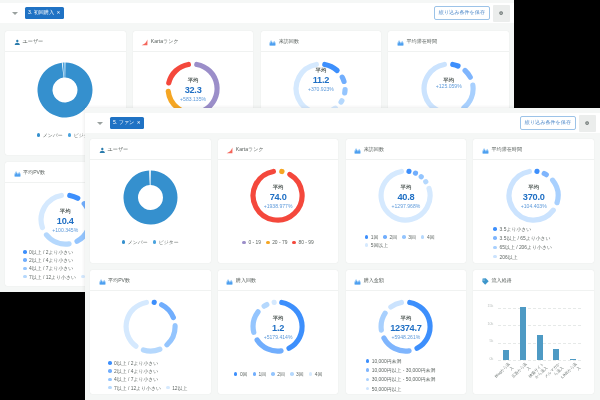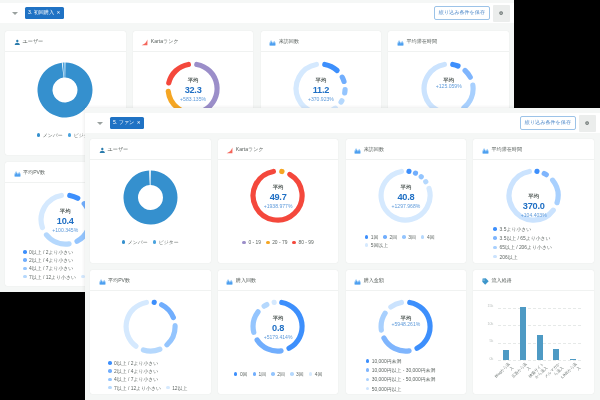--- a/index.html
+++ b/index.html
@@ -124,21 +124,21 @@
           <span class="ct">来訪回数</span>
         </div>
         <div class="cbody">
           <div style="position:absolute;left:50%;margin-left:-27.6px;top:9px"><svg width="55.2" height="55.2" viewBox="0 0 55.2 55.2">
               <path d="M 31.77945877769208 3.4591192305340144 A 24.5 24.5 0 0 1 44.11341817785814 9.501463592787829" stroke="#3d8ffc" stroke-width="5.2" fill="none" stroke-linecap="round"></path>
               <path d="M 49.23665770845679 16.106304197209777 A 24.5 24.5 0 0 1 51.026697630910306 20.427842855186352" stroke="#71aefd" stroke-width="5.2" fill="none" stroke-linecap="round"></path>
               <path d="M 52.074347797224036 28.720847848958645 A 24.5 24.5 0 0 1 51.72943163571377 31.84505935617105" stroke="#94c5fe" stroke-width="5.2" fill="none" stroke-linecap="round"></path>
               <path d="M 48.89794928750109 39.709804133305866 A 24.5 24.5 0 0 1 48.05898112987894 41.07887573676891" stroke="#b5d8fd" stroke-width="5.2" fill="none" stroke-linecap="round"></path>
               <path d="M 42.33690830864421 47.172264393846035 A 24.5 24.5 0 1 1 23.420541222307932 3.4591192305340144" stroke="#d5e9fe" stroke-width="5.2" fill="none" stroke-linecap="round"></path>
             </svg></div>
-          <div class="gctr" style="top:26px">
+          <div class="gctr" style="top:16px">
             <div class="lbl">平均</div>
             <div class="val">11.2</div>
             <div class="pct">+370.923%</div>
           </div>
         </div>
       </div>
       <div class="card" style="width:120.5px;height:124px">
         <div class="chead">
           <span><svg width="7" height="7" viewBox="0 0 24 24">
               <path d="M1 22 L1 14 L7 3 L13 12 L18 6 L23 14 L23 22 Z" fill="#9ccbf6"></path>
@@ -259,21 +259,21 @@
             </svg></span>
           <span class="ct">Kartaランク</span>
         </div>
         <div class="cbody">
           <div style="position:absolute;left:50%;margin-left:-27.6px;top:8px"><svg width="55.2" height="55.2" viewBox="0 0 55.2 55.2">
               <path d="M 31.77945877769208 3.4591192305340144 A 24.5 24.5 0 0 1 31.996584255108015 3.49771697768578" stroke="#f5a623" stroke-width="5.2" fill="none" stroke-linecap="round"></path>
               <path d="M 39.84338317768448 6.3785587585481665 A 24.5 24.5 0 1 1 23.420541222307932 3.4591192305340144" stroke="#f4483c" stroke-width="5.2" fill="none" stroke-linecap="round"></path>
             </svg></div>
           <div class="gctr" style="top:25px">
             <div class="lbl">平均</div>
-            <div class="val">49.7</div>
+            <div class="val">74.0</div>
             <div class="pct">+1938.977%</div>
           </div>
           <div style="position:absolute;left:0;right:0;top:80px">
             <div class="legend">
               <div class="li">
                 <span class="dot" style="background:#9b8ec9"></span>
                 <span>0 - 19</span>
               </div>
               <div class="li">
                 <span class="dot" style="background:#f5a623"></span>
@@ -342,21 +342,21 @@
             </svg></span>
           <span class="ct">平均滞在時間</span>
         </div>
         <div class="cbody">
           <div style="position:absolute;left:50%;margin-left:-27.6px;top:8px"><svg width="55.2" height="55.2" viewBox="0 0 55.2 55.2">
               <path d="M 30.975862121773638 3.3336950704320465 A 24.5 24.5 0 0 1 30.97628564817776 3.3337539940371315" stroke="#3d8ffc" stroke-width="5.2" fill="none" stroke-linecap="round"></path>
               <path d="M 38.21005512751186 5.516596046099249 A 24.5 24.5 0 0 1 40.29819589075796 6.647534247255347" stroke="#7fb5fd" stroke-width="5.2" fill="none" stroke-linecap="round"></path>
               <path d="M 46.60292099836572 12.13588044763391 A 24.5 24.5 0 0 1 51.05211841550262 34.688592372625386" stroke="#a8d0fe" stroke-width="5.2" fill="none" stroke-linecap="round"></path>
               <path d="M 47.30412007898805 42.160139144692955 A 24.5 24.5 0 1 1 23.420541222307932 3.4591192305340144" stroke="#cbe3fe" stroke-width="5.2" fill="none" stroke-linecap="round"></path>
             </svg></div>
-          <div class="gctr" style="top:34px">
+          <div class="gctr" style="top:25px">
             <div class="lbl">平均</div>
             <div class="val">370.0</div>
             <div class="pct">+104.403%</div>
           </div>
           <div style="position:absolute;left:0;right:0;top:66px">
             <div class="legend left col" style="padding-left:20px;">
               <div class="li">
                 <span class="dot" style="background:#3d8ffc"></span>
                 <span>3.5より小さい</span>
               </div>
@@ -429,21 +429,21 @@
         <div class="cbody">
           <div style="position:absolute;left:50%;margin-left:-27.6px;top:8px"><svg width="55.2" height="55.2" viewBox="0 0 55.2 55.2">
               <path d="M 31.77945877769208 3.4591192305340144 A 24.5 24.5 0 0 1 39.03484392205537 49.26781817530859" stroke="#3d8ffc" stroke-width="5.2" fill="none" stroke-linecap="round"></path>
               <path d="M 31.085040911833318 51.850865754501385 A 24.5 24.5 0 0 1 7.104458243292559 41.023217501741584" stroke="#71aefd" stroke-width="5.2" fill="none" stroke-linecap="round"></path>
               <path d="M 3.7847317681817003 33.351782249576736 A 24.5 24.5 0 0 1 8.027735606153964 12.863091691355795" stroke="#94c5fe" stroke-width="5.2" fill="none" stroke-linecap="round"></path>
               <path d="M 14.12112426323109 7.141018870121069 A 24.5 24.5 0 0 1 16.851401099600757 5.583696457435547" stroke="#b5d8fd" stroke-width="5.2" fill="none" stroke-linecap="round"></path>
               <path d="M 24.14791981752922 3.3444203859443427 A 24.5 24.5 0 0 1 24.1483431577812 3.3443601394734586" stroke="#d5e9fe" stroke-width="5.2" fill="none" stroke-linecap="round"></path>
             </svg></div>
           <div class="gctr" style="top:25px">
             <div class="lbl">平均</div>
-            <div class="val">0.8</div>
+            <div class="val">1.2</div>
             <div class="pct">+5179.414%</div>
           </div>
           <div style="position:absolute;left:0;right:0;top:80px">
             <div class="legend">
               <div class="li">
                 <span class="dot" style="background:#3d8ffc"></span>
                 <span>0回</span>
               </div>
               <div class="li">
                 <span class="dot" style="background:#71aefd"></span>
@@ -475,20 +475,21 @@
         </div>
         <div class="cbody">
           <div style="position:absolute;left:50%;margin-left:-27.6px;top:8px"><svg width="55.2" height="55.2" viewBox="0 0 55.2 55.2">
               <path d="M 31.77945877769208 3.4591192305340144 A 24.5 24.5 0 0 1 39.03484392205537 49.26781817530859" stroke="#3d8ffc" stroke-width="5.2" fill="none" stroke-linecap="round"></path>
               <path d="M 31.085040911833318 51.850865754501385 A 24.5 24.5 0 0 1 5.932181824691412 39.03484392205537" stroke="#7fb5fd" stroke-width="5.2" fill="none" stroke-linecap="round"></path>
               <path d="M 3.349134245498618 31.085040911833314 A 24.5 24.5 0 0 1 7.141018870121062 14.121124263231096" stroke="#a8d0fe" stroke-width="5.2" fill="none" stroke-linecap="round"></path>
               <path d="M 12.86309169135579 8.027735606153968 A 24.5 24.5 0 0 1 23.420541222307932 3.4591192305340144" stroke="#cbe3fe" stroke-width="5.2" fill="none" stroke-linecap="round"></path>
             </svg></div>
           <div class="gctr" style="top:25px">
             <div class="lbl">平均</div>
+            <div class="val">12374.7</div>
             <div class="pct">+5948.261%</div>
           </div>
           <div style="position:absolute;left:0;right:0;top:67px">
             <div class="legend left col" style="padding-left:20px;">
               <div class="li">
                 <span class="dot" style="background:#3d8ffc"></span>
                 <span>10,000円未満</span>
               </div>
               <div class="li">
                 <span class="dot" style="background:#7fb5fd"></span>

